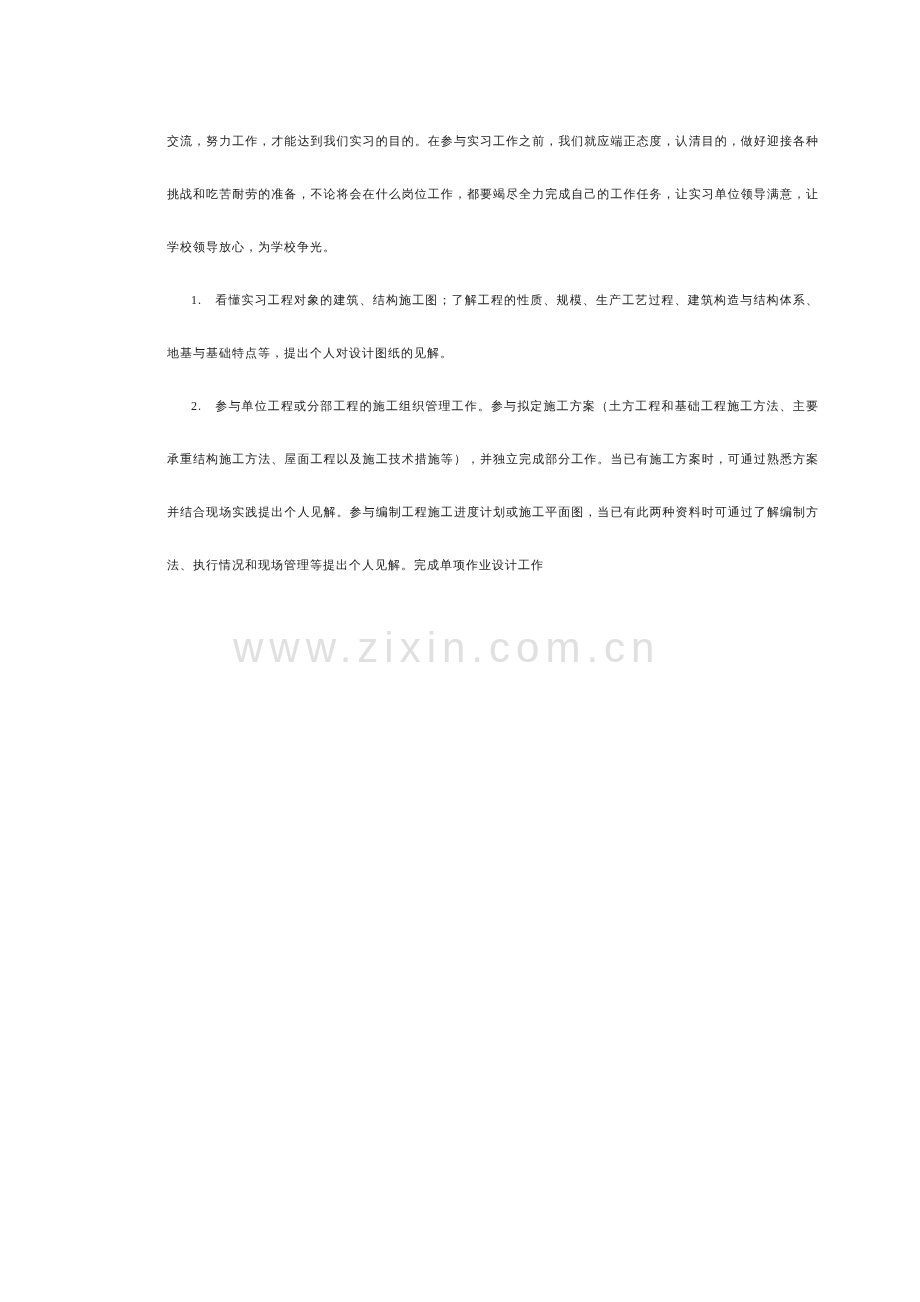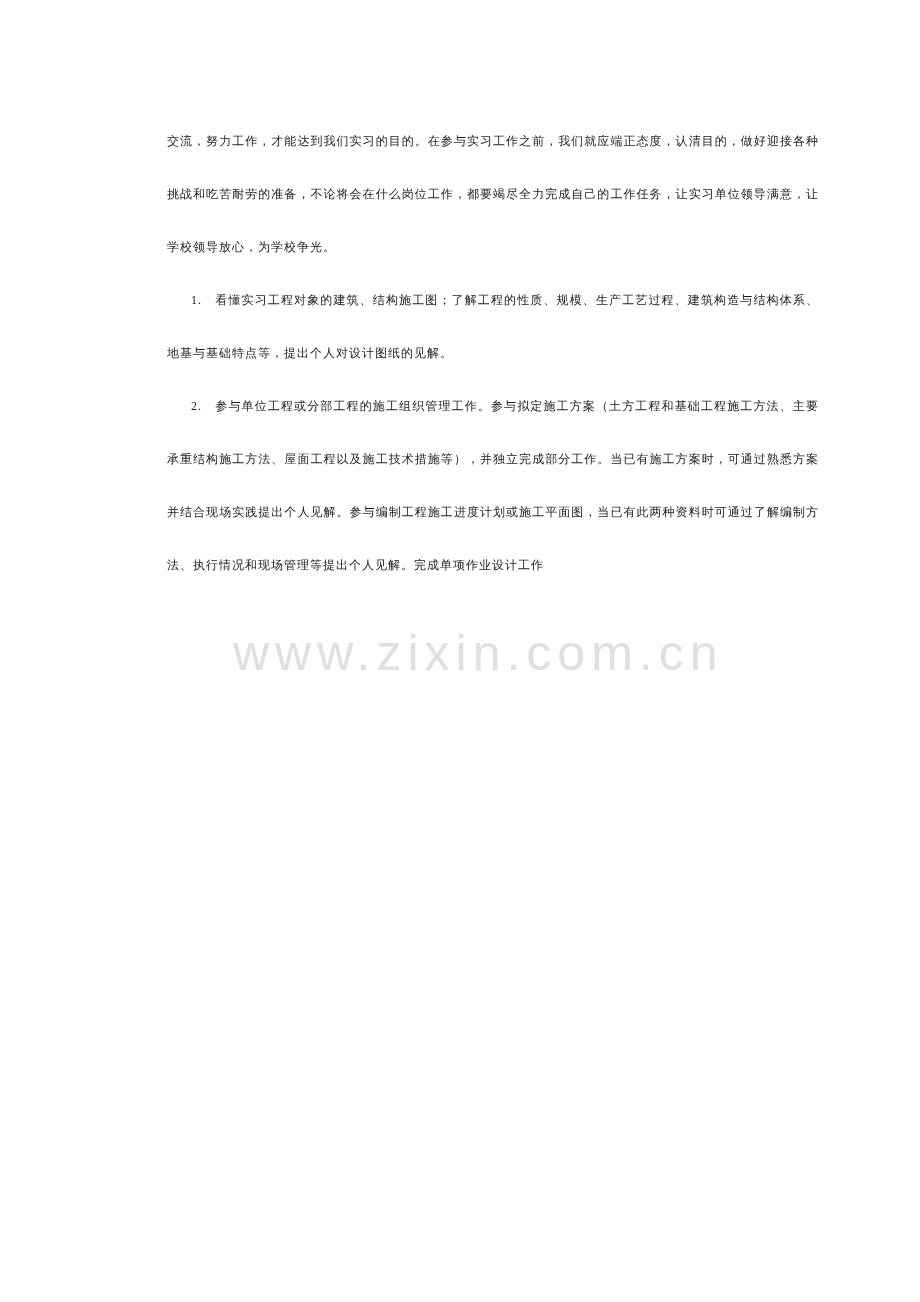--- a/index.html
+++ b/index.html
@@ -33,21 +33,21 @@
     padding: 0;
   }
   .para.indent {
     text-indent: 2em;
   }
   .watermark {
     position: absolute;
     left: 233px;
     top: 624px;
     font-family: "Liberation Sans", "DejaVu Sans", sans-serif;
-    font-size: 50px;
+    font-size: 42px;
     font-weight: normal;
     letter-spacing: 6px;
     color: #e0e0e0;
     white-space: nowrap;
     pointer-events: none;
     user-select: none;
   }
 </style>
 </head>
 <body>

